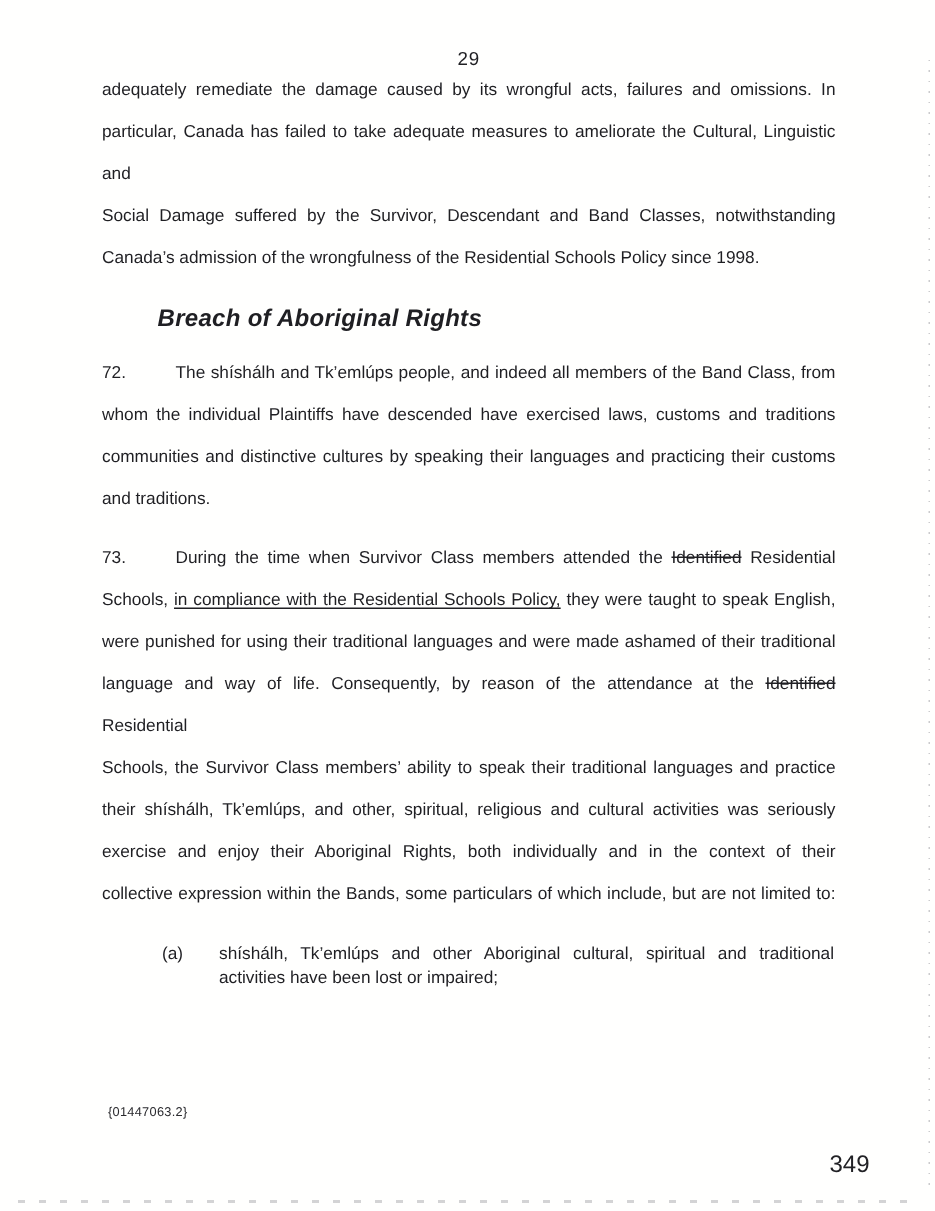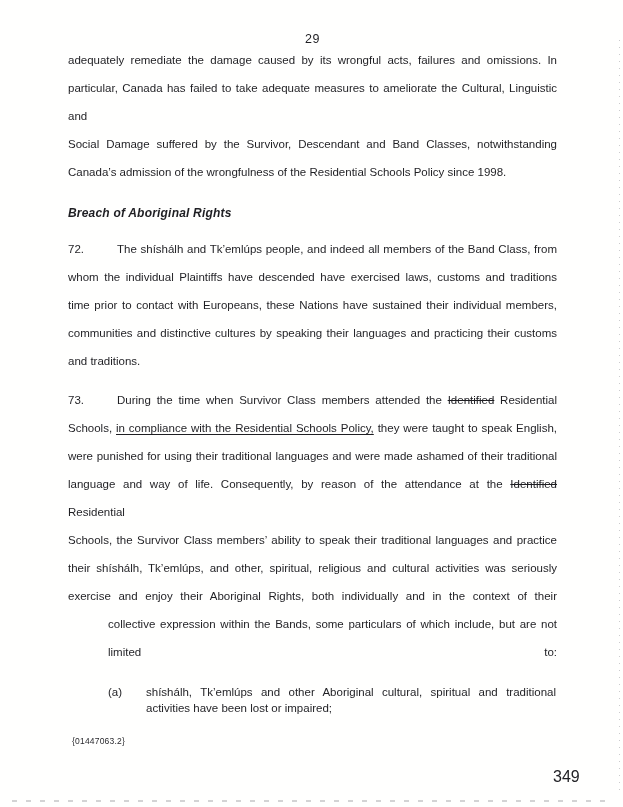--- a/index.html
+++ b/index.html
@@ -23,29 +23,30 @@
   .para {
     font-size: 11.5px;
     line-height: 28px;
   }
   .para .line {
     text-align: justify;
     text-align-last: justify;
     white-space: normal;
   }
   .para .line:last-child { text-align-last: auto; }
-  .para.justify-all .line:last-child { text-align-last: justify; margin-left: 40px; }
+  .para.justify-all .line:last-child { text-align-last: justify; }
   #para-continuation { }
   .heading {
     margin-top: 19px;
-    font-size: 12px;
+    font-size: 16px;
     line-height: 16px;
     font-weight: bold;
     font-style: italic;
     letter-spacing: 0.2px;
+    margin-left: 37px;
   }
   #para-72 { margin-top: 14px; }
   #para-73 { margin-top: 11px; }
   .seg-num { display: inline-block; width: 49px; }
   .seg-tab { display: inline-block; width: 38px; }
   .seg-strike { text-decoration: line-through; }
   .seg-u { text-decoration: underline; text-underline-offset: 2px; }
   .list-item {
     margin-top: 19px;
     margin-left: 40px;
@@ -102,21 +103,20 @@
       <div class="line"><span class="seg">particular, Canada has failed to take adequate measures to ameliorate the Cultural, Linguistic and</span></div>
       <div class="line"><span class="seg">Social Damage suffered by the Survivor, Descendant and Band Classes, notwithstanding</span></div>
       <div class="line"><span class="seg">Canada’s admission of the wrongfulness of the Residential Schools Policy since 1998.</span></div>
     </div>
 
   <div class="heading">Breach of Aboriginal Rights</div>
 
   <div class="para" id="para-72">
       <div class="line"><span class="seg seg-num">72.</span><span class="seg">The shíshálh and Tk’emlúps people, and indeed all members of the Band Class, from</span></div>
       <div class="line"><span class="seg">whom the individual Plaintiffs have descended have exercised laws, customs and traditions</span></div>
-      <div class="line"><span class="seg">time prior to contact with Europeans, these Nations have sustained their individual members,</span></div>
       <div class="line"><span class="seg">communities and distinctive cultures by speaking their languages and practicing their customs</span></div>
       <div class="line"><span class="seg">and traditions.</span></div>
     </div>
 
   <div class="para justify-all" id="para-73">
       <div class="line"><span class="seg seg-num">73.</span><span class="seg">During the time when Survivor Class members attended the </span><span class="seg seg-strike">Identified</span><span class="seg"> Residential</span></div>
       <div class="line"><span class="seg">Schools, </span><span class="seg seg-u">in compliance with  the Residential Schools Policy,</span><span class="seg"> they were taught to speak English,</span></div>
       <div class="line"><span class="seg">were punished for using their traditional languages and were made ashamed of their traditional</span></div>
       <div class="line"><span class="seg">language and way of life.  Consequently, by reason of the attendance at the </span><span class="seg seg-strike">Identified</span><span class="seg"> Residential</span></div>
       <div class="line"><span class="seg">Schools, the Survivor Class members’ ability to speak their traditional languages and practice</span></div>

